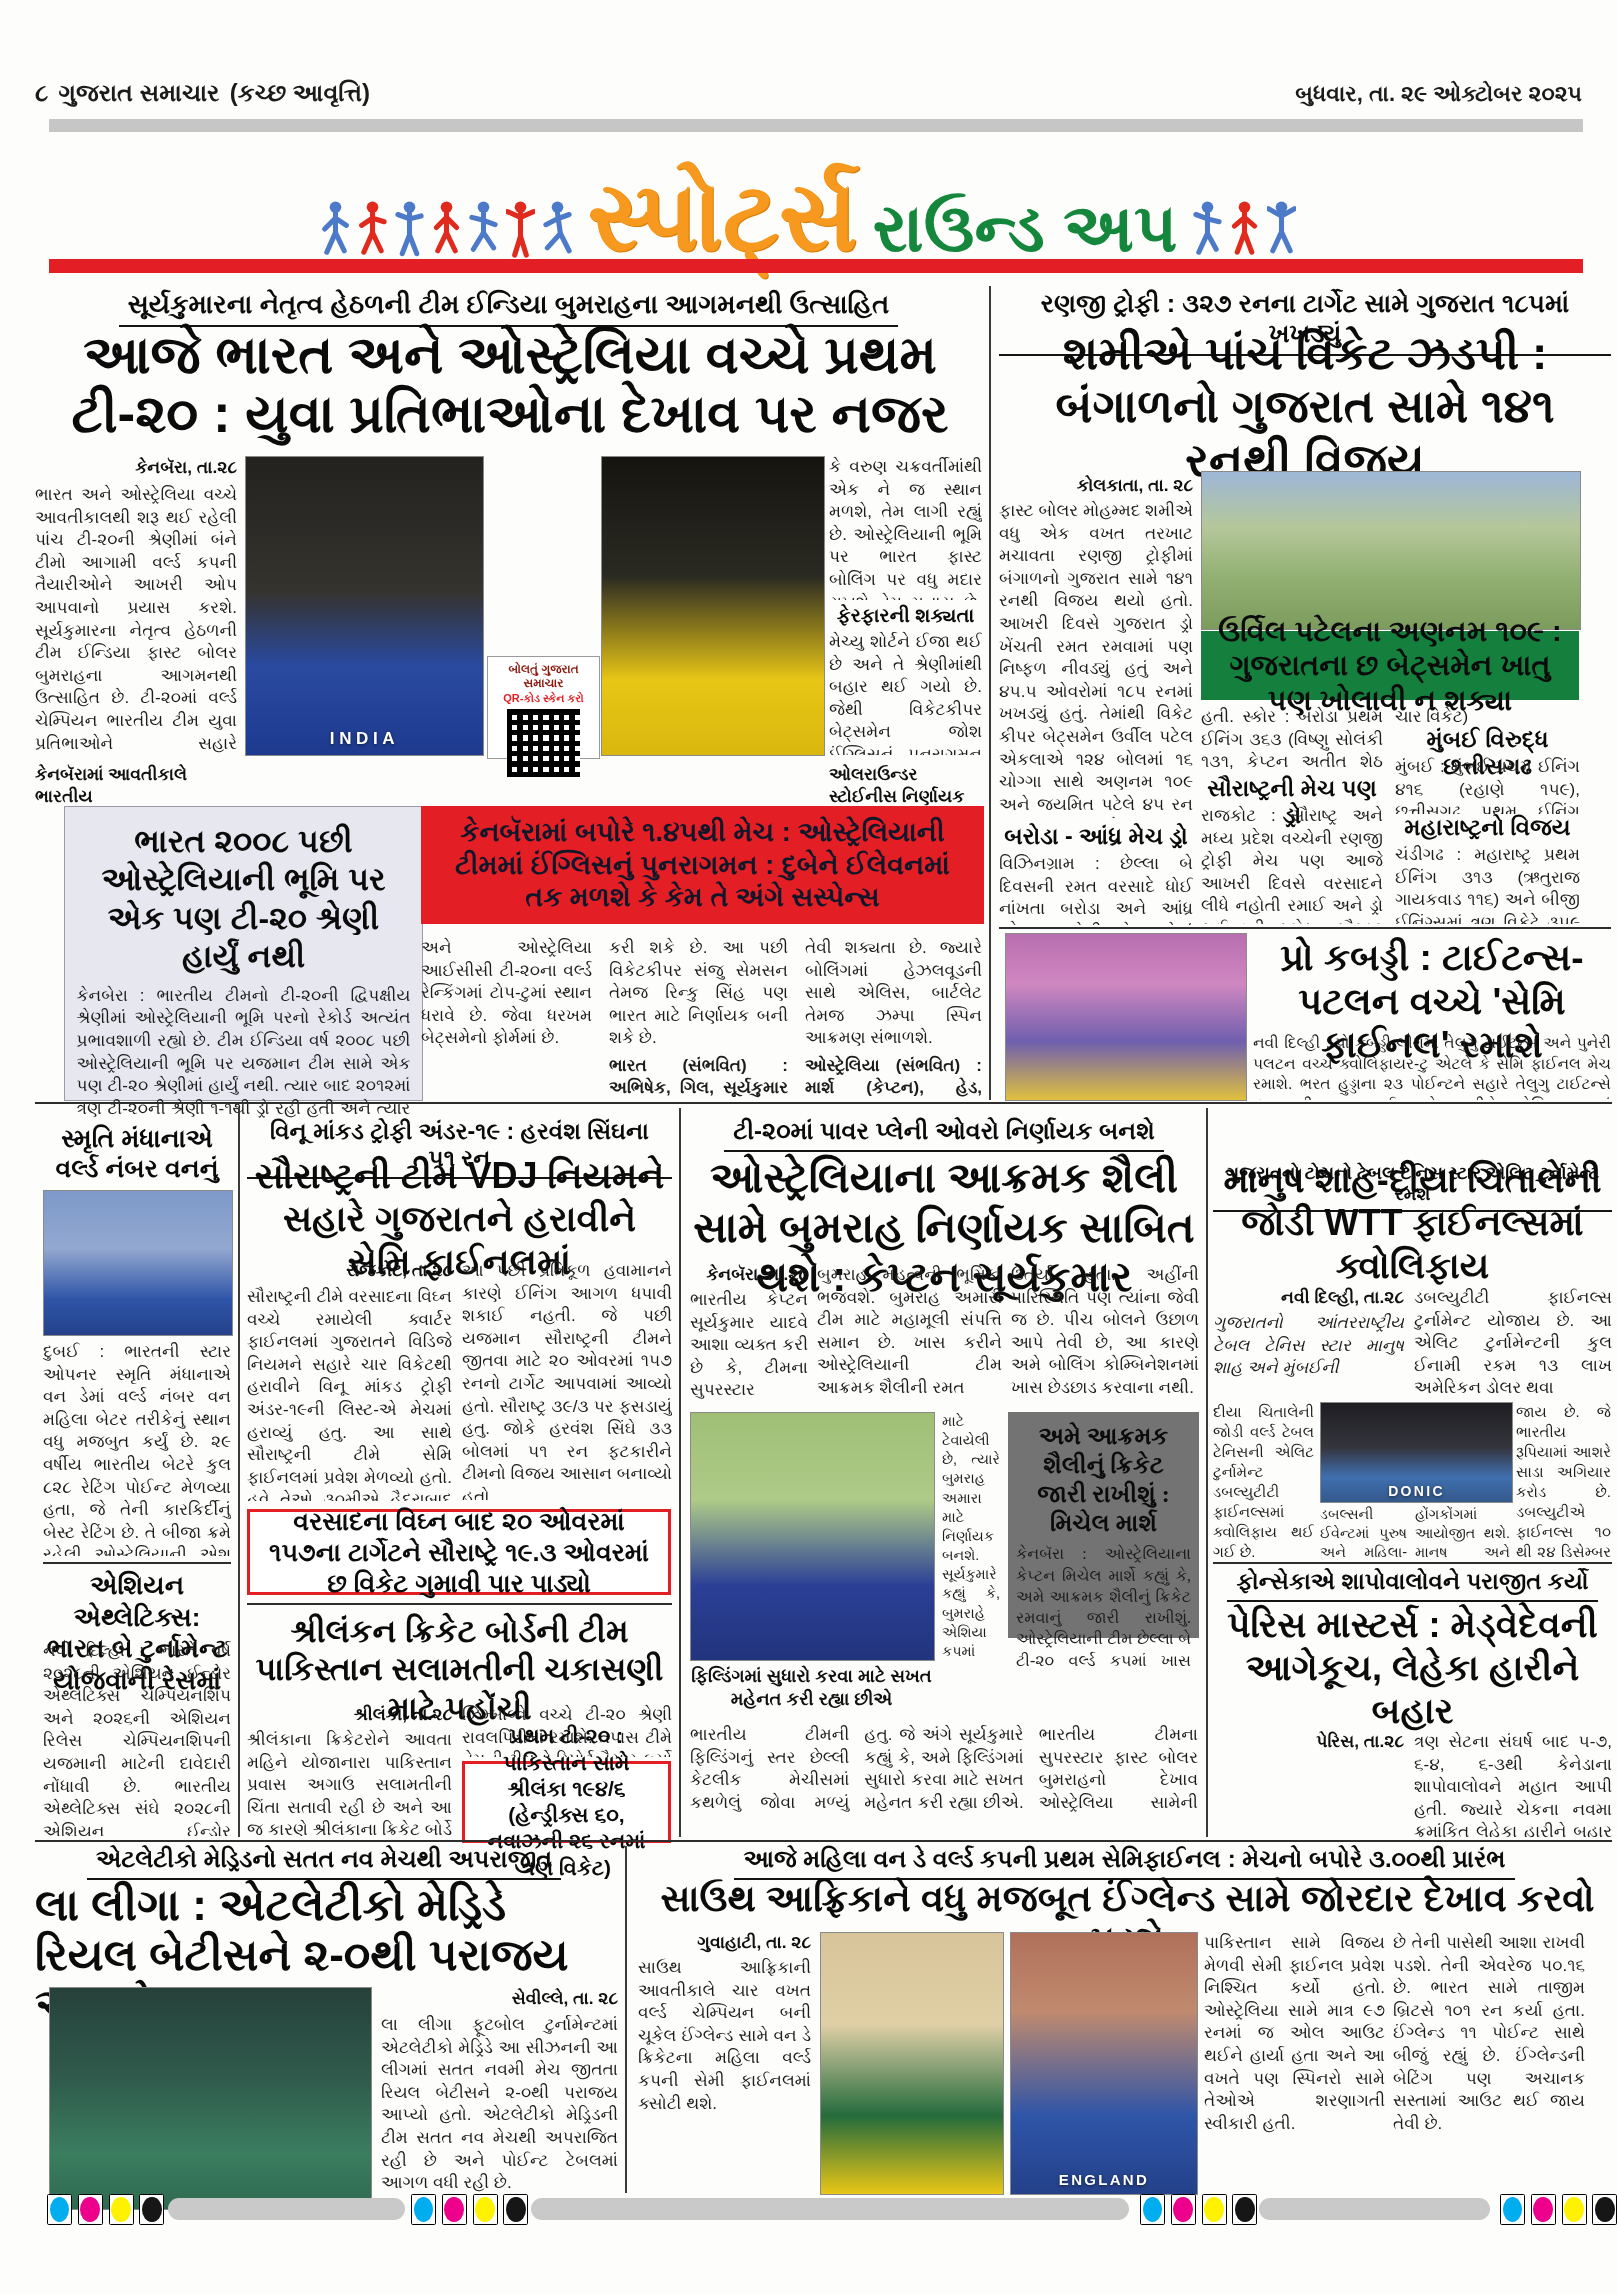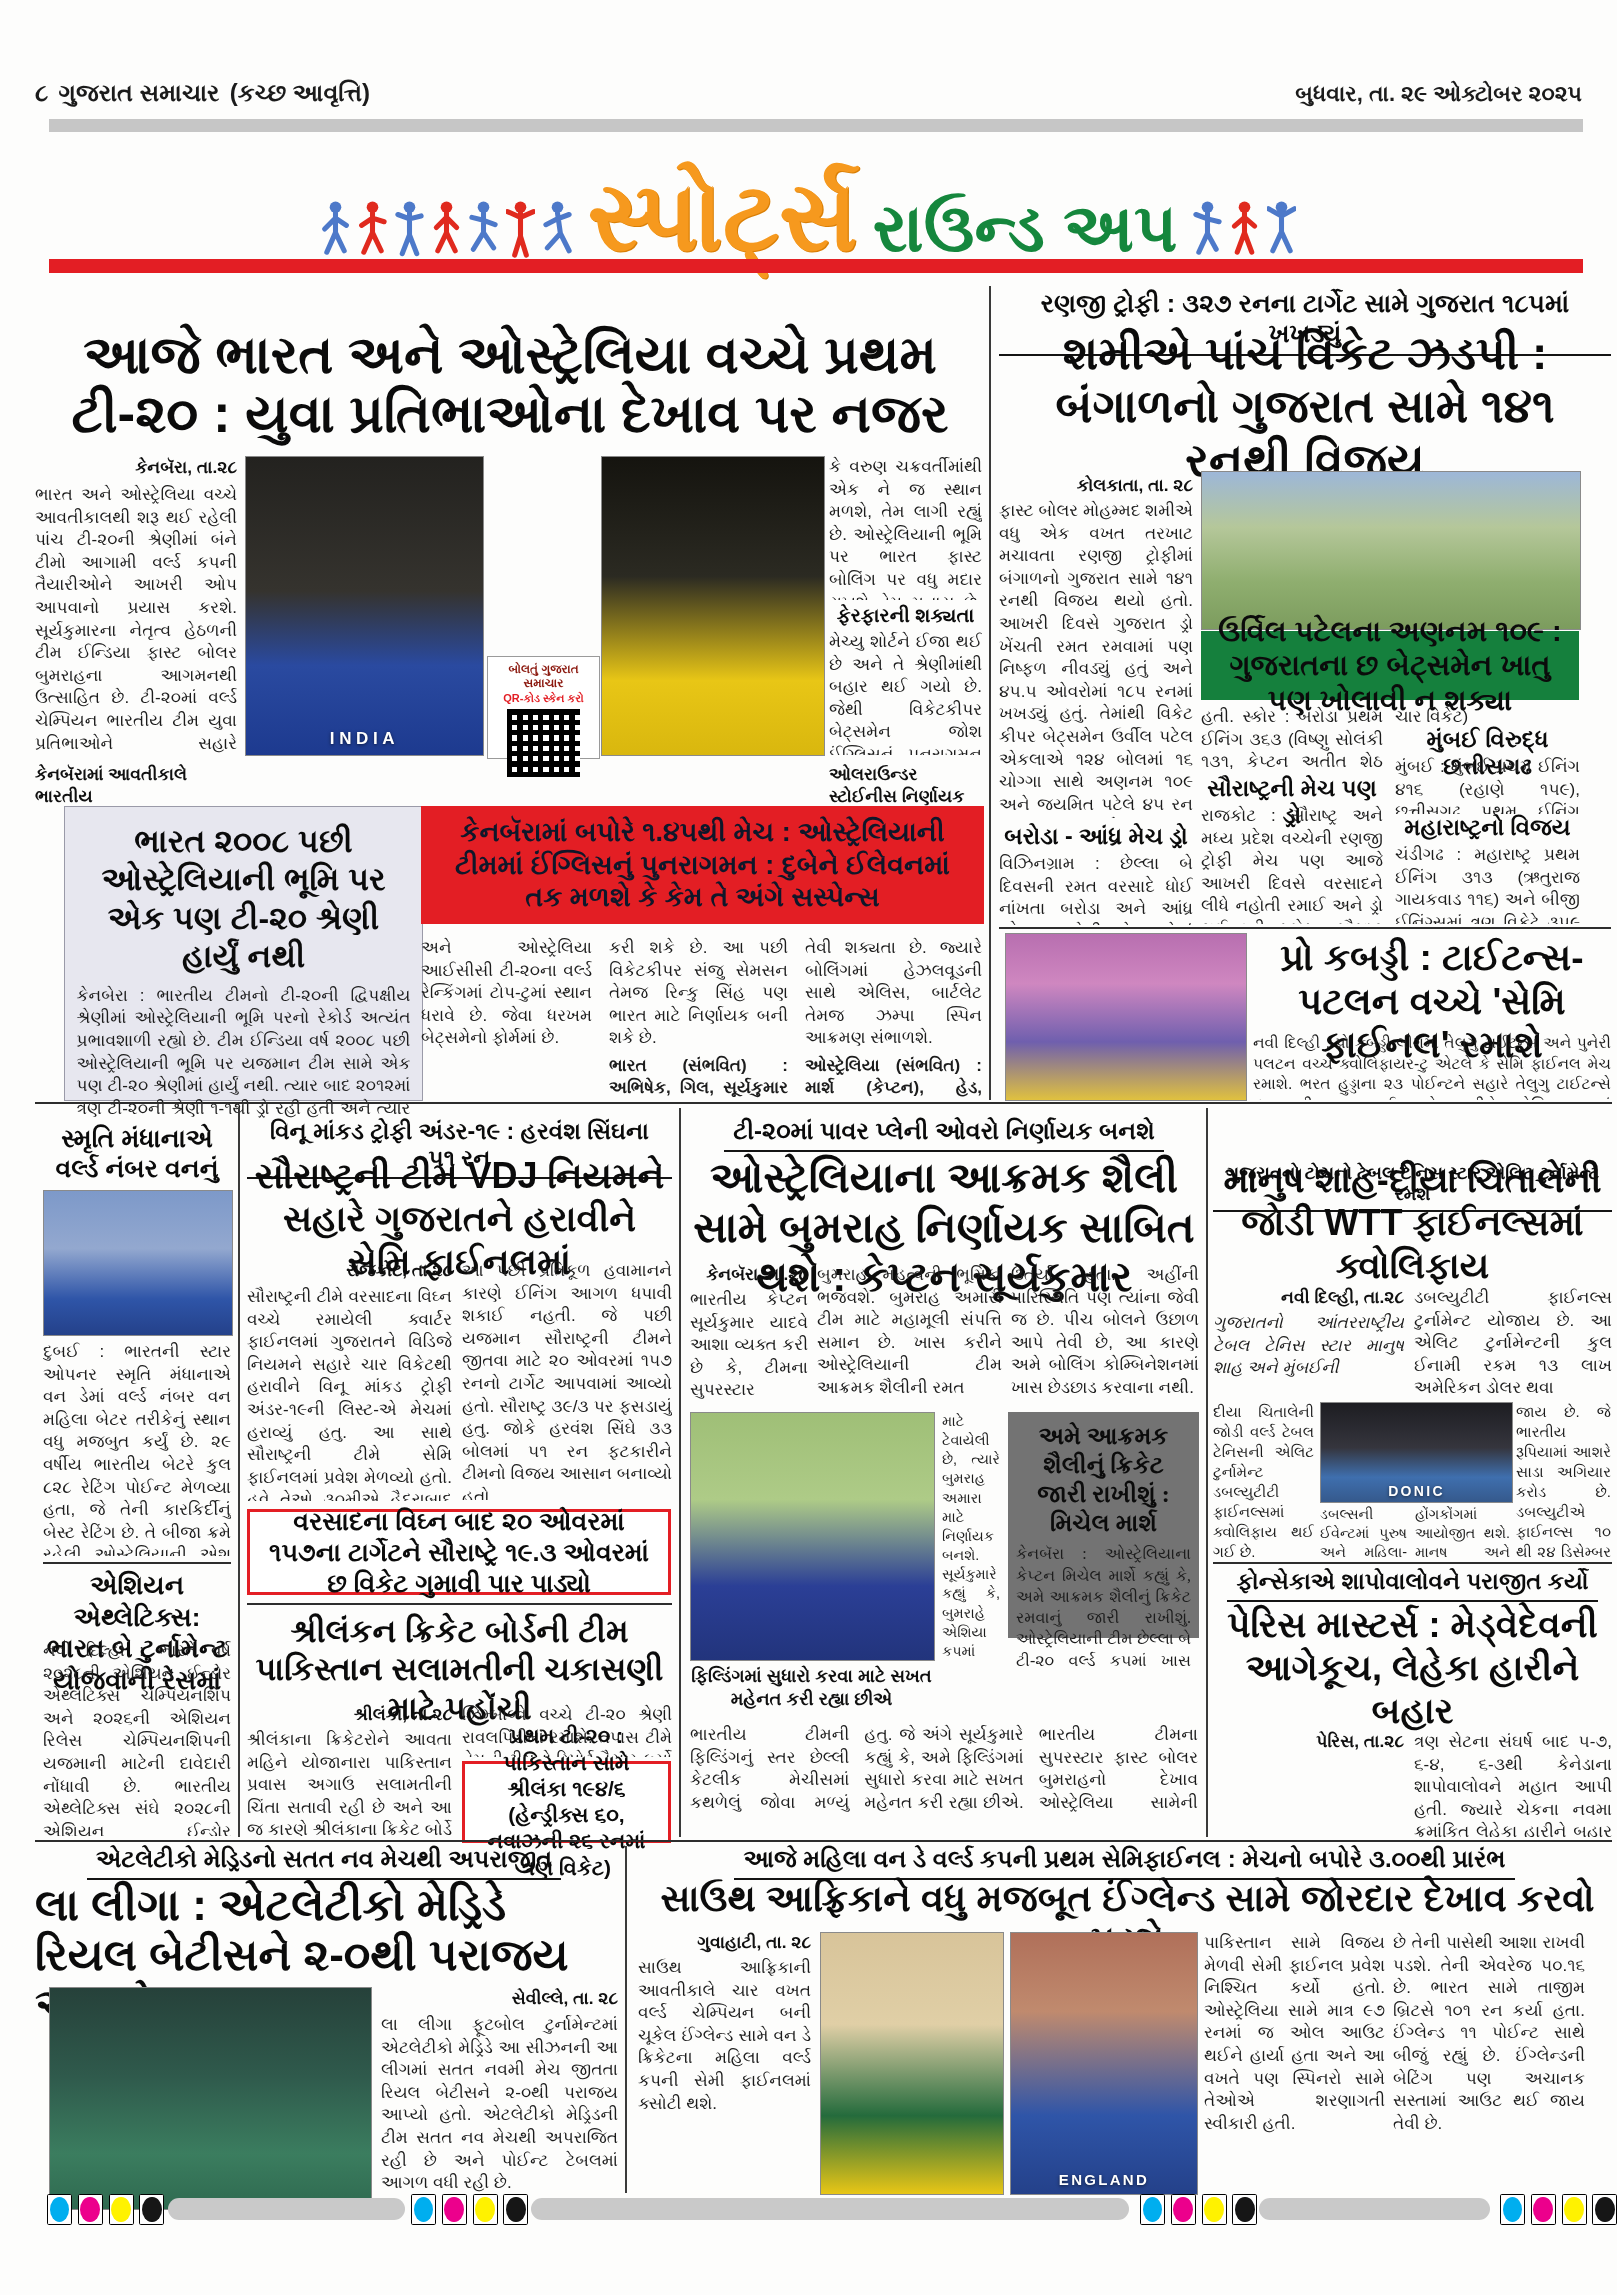--- a/index.html
+++ b/index.html
@@ -102,20 +102,23 @@
           <path d="M20 18 L20 45 M20 24 L6 36 M20 24 L34 36 M20 45 L10 72 M20 45 L30 72" stroke="#e02a1e" stroke-width="7" fill="none" stroke-linecap="round"></path>
         </svg>
       <svg width="29" height="62" viewBox="0 0 40 80">
           <circle cx="20" cy="10" r="8" fill="#4d79c9"></circle>
           <path d="M20 18 L20 44 M20 22 L2 12 M20 22 L38 12 M20 44 L8 70 M20 44 L32 70" stroke="#4d79c9" stroke-width="7" fill="none" stroke-linecap="round"></path>
         </svg>
     </span>
   </div>
   <div class="abs redbar" style="left:49px;top:259px;width:1534px;height:14px;"></div>
 
+  <div class="abs c" style="left:35px;top:289px;width:947px;">
+    <span class="kick" style="font-size:26px;">સૂર્યકુમારના નેતૃત્વ હેઠળની ટીમ ઈન્ડિયા બુમરાહના આગમનથી ઉત્સાહિત</span>
+  </div>
   <div class="abs hl c" style="left:35px;top:325px;width:950px;font-size:53px;">આજે ભારત અને ઓસ્ટ્રેલિયા વચ્ચે પ્રથમ ટી-૨૦ : યુવા પ્રતિભાઓના દેખાવ પર નજર</div>
 
   <div class="abs dl r" style="left:35px;top:457px;width:202px;">કેનબૅરા, તા.૨૮</div>
   <div class="abs bd" style="left:35px;top:484px;width:202px;height:271px;">ભારત અને ઓસ્ટ્રેલિયા વચ્ચે આવતીકાલથી શરૂ થઈ રહેલી પાંચ ટી-૨૦ની શ્રેણીમાં બંને ટીમો આગામી વર્લ્ડ કપની તૈયારીઓને આખરી ઓપ આપવાનો પ્રયાસ કરશે. સૂર્યકુમારના નેતૃત્વ હેઠળની ટીમ ઈન્ડિયા ફાસ્ટ બોલર બુમરાહના આગમનથી ઉત્સાહિત છે. ટી-૨૦માં વર્લ્ડ ચેમ્પિયન ભારતીય ટીમ યુવા પ્રતિભાઓને સહારે ઓસ્ટ્રેલિયાને તેની જ ધરતી પર મહાત આપવા માટેના આત્મવિશ્વાસ સાથે ઉતરશે. જ્યારે મિચેલ માર્શના નેતૃત્વ હેઠળની ઓસ્ટ્રેલિયાની ટીમ પણ ઘરઆંગણે ભારત જેવી મજબૂત ટીમને હરાવવાનો પ્રયાસ કરશે.</div>
 
   <div class="ph" style="left:245px;top:456px;width:237px;height:298px;background:linear-gradient(180deg,#23221f 0%,#35332e 45%,#2a4aa0 70%,#1d3a8f 100%);">
     <div class="tag">INDIA</div>
   </div>
   <div class="ph" style="left:601px;top:456px;width:222px;height:298px;background:linear-gradient(180deg,#15140f 0%,#2b2a22 40%,#e8c616 75%,#d9b70e 100%);"></div>
 

